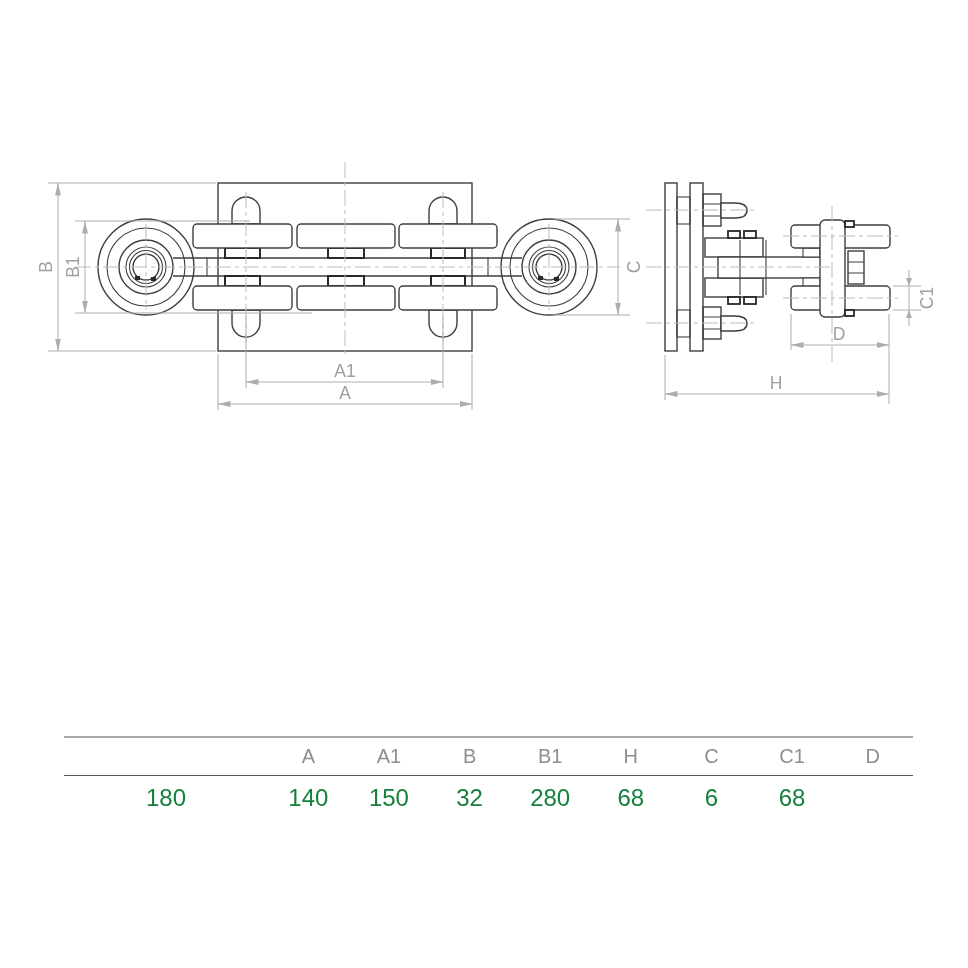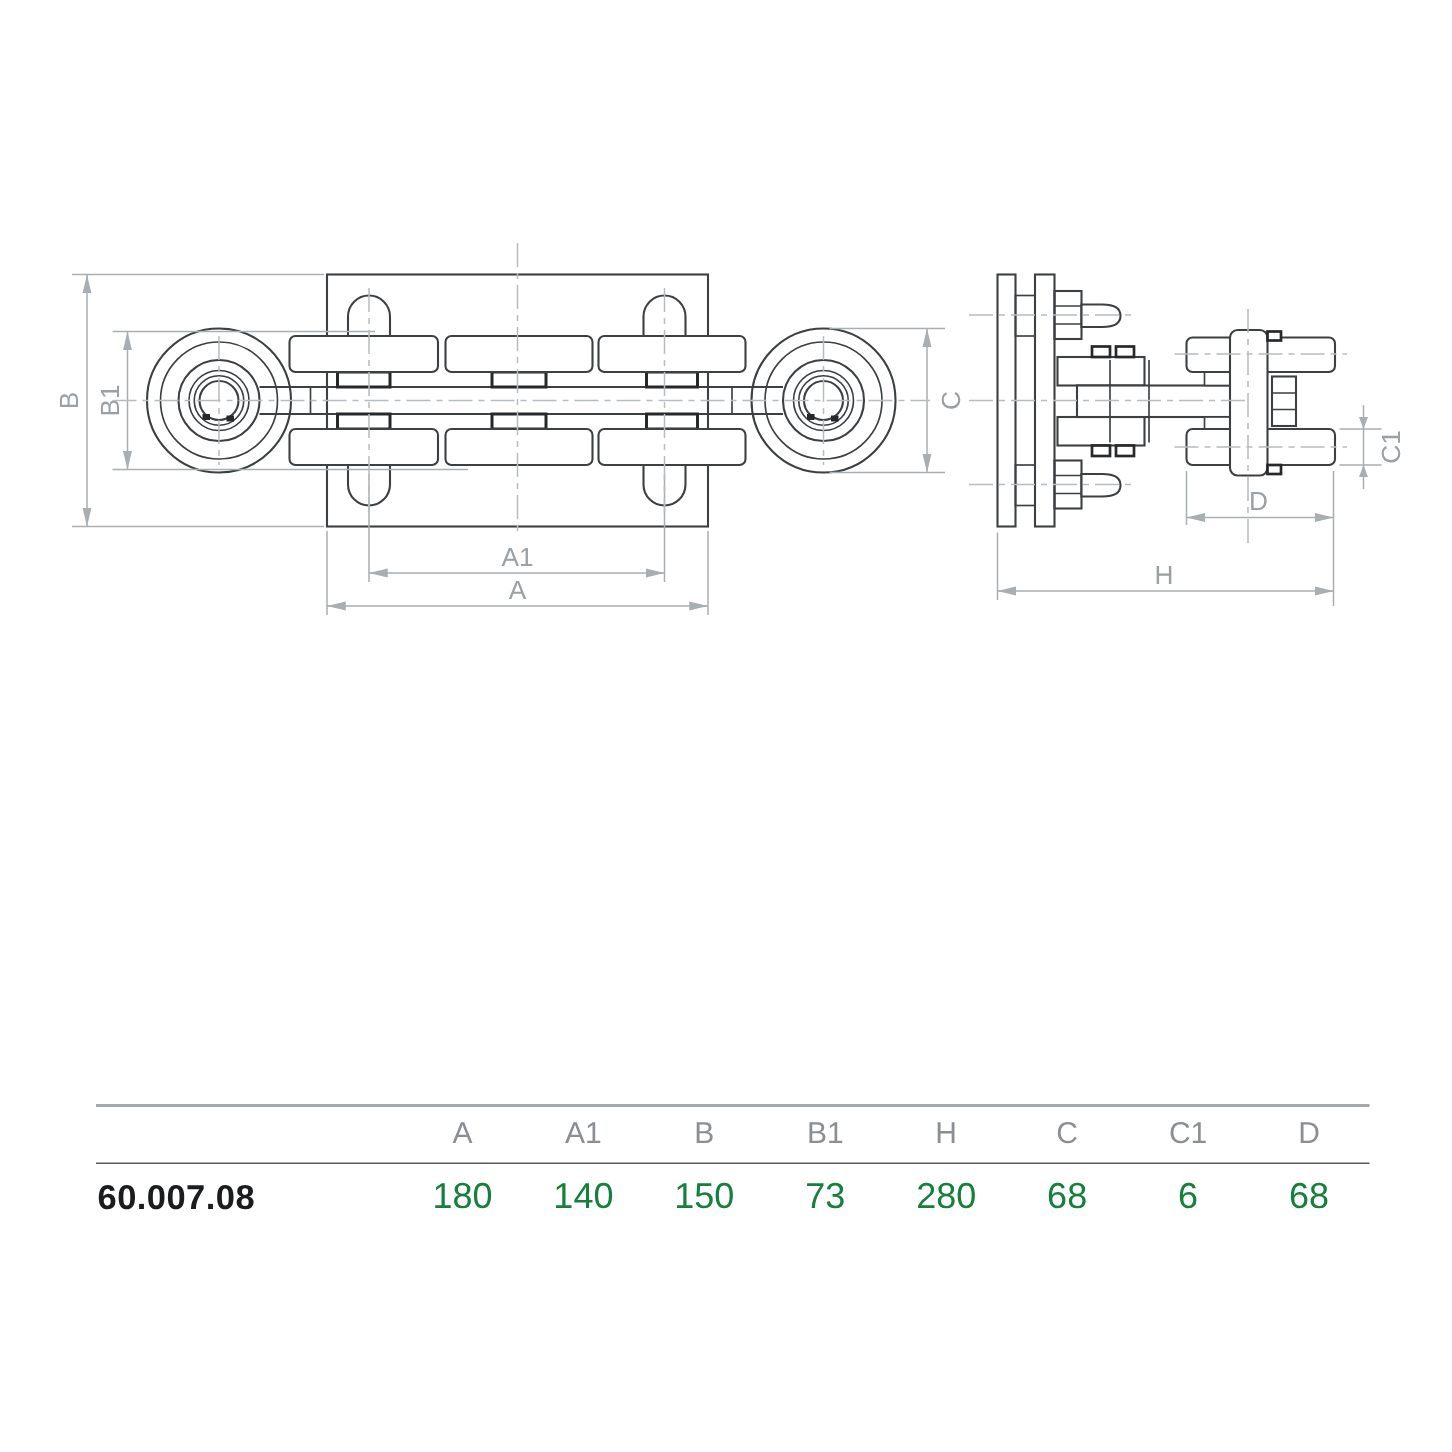--- a/index.html
+++ b/index.html
@@ -220,24 +220,23 @@
       <div class="cell th">A</div>
       <div class="cell th">A1</div>
       <div class="cell th">B</div>
       <div class="cell th">B1</div>
       <div class="cell th">H</div>
       <div class="cell th">C</div>
       <div class="cell th">C1</div>
       <div class="cell th">D</div>
     </div>
     <div class="row values">
-      <div class="cell part">60.007.08</div>
       <div class="cell td">180</div>
       <div class="cell td">140</div>
       <div class="cell td">150</div>
-      <div class="cell td">73</div>
+      <div class="cell td">32</div>
       <div class="cell td">280</div>
       <div class="cell td">68</div>
       <div class="cell td">6</div>
       <div class="cell td">68</div>
     </div>
   </div>
 </div>
 
 </body></html>

